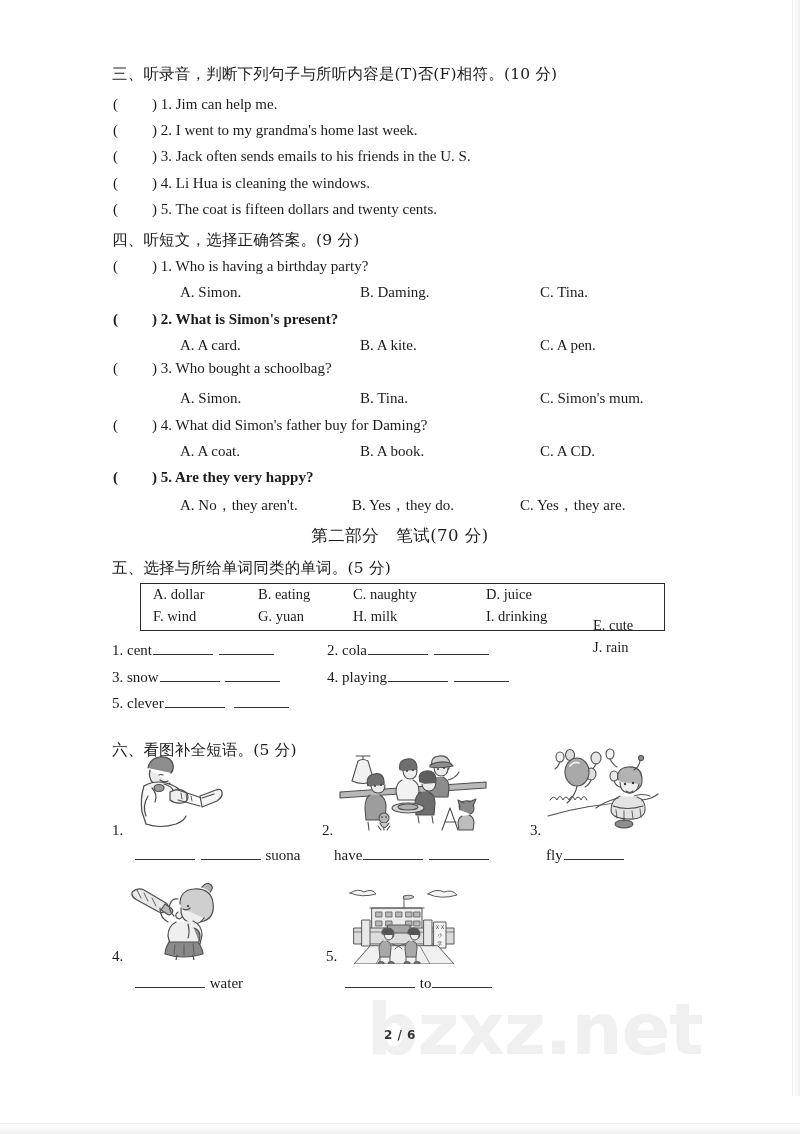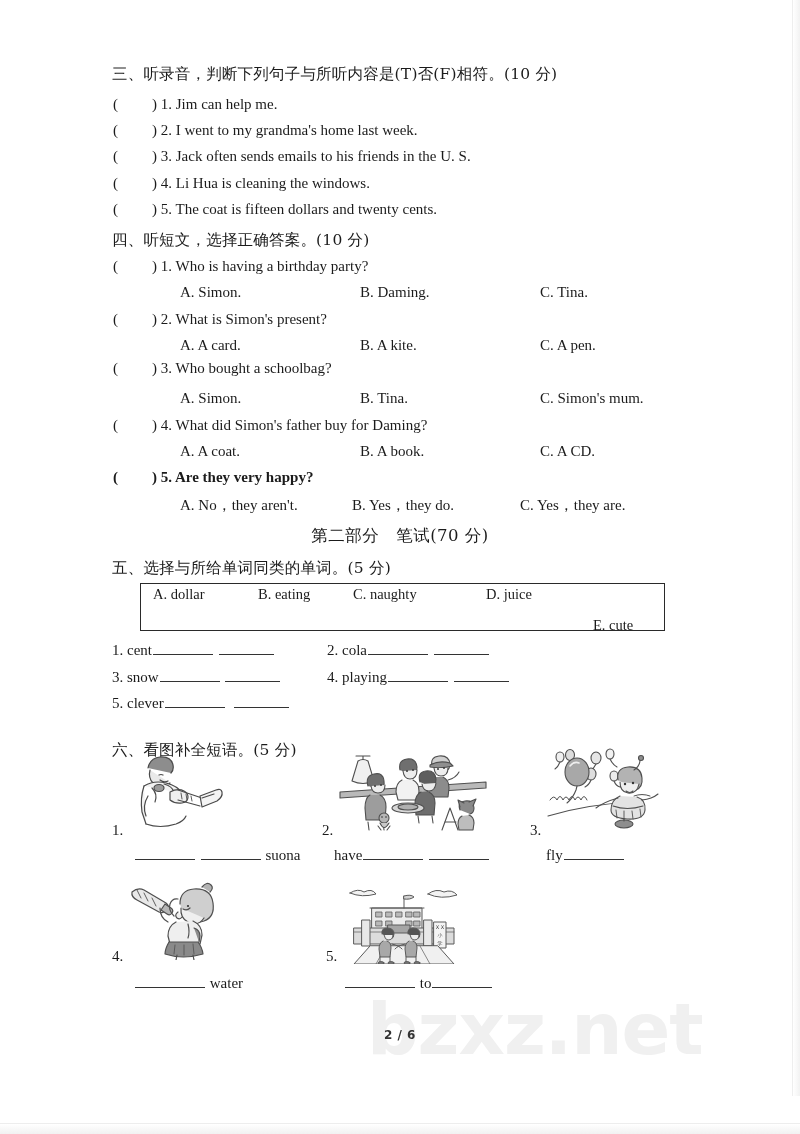--- a/index.html
+++ b/index.html
@@ -184,33 +184,33 @@
     </div>
     <div class="row" style="left:113px; top:175px;">
       <span>(<span class="paren"></span>)</span>
       <span>4. Li Hua is cleaning the windows.</span>
     </div>
     <div class="row" style="left:113px; top:201px;">
       <span>(<span class="paren"></span>)</span>
       <span>5. The coat is fifteen dollars and twenty cents.</span>
     </div>
 
-    <div class="sec-head" style="left:112px; top:230px;">四、听短文，选择正确答案。(10 分)</div>
+    <div class="sec-head" style="left:112px; top:230px;">四、听短文，选择正确答案。(9 分)</div>
 
     <div class="row" style="left:113px; top:258px;">
       <span>(<span class="paren"></span>)</span>
       <span>1. Who is having a birthday party?</span>
     </div>
     <div class="opt-row" style="left:180px; top:284px; width:460px;">
       <span class="oa">A. Simon.</span>
       <span class="ob">B. Daming.</span>
       <span class="oc">C. Tina.</span>
     </div>
 
-    <div class="row" style="left:113px; top:311px;">
+    <div class="row" style="left:113px; top:311px;font-weight:bold;">
       <span>(<span class="paren"></span>)</span>
       <span>2. What is Simon's present?</span>
     </div>
     <div class="opt-row" style="left:180px; top:337px; width:460px;">
       <span class="oa">A. A card.</span>
       <span class="ob">B. A kite.</span>
       <span class="oc">C. A pen.</span>
     </div>
 
     <div class="row" style="left:113px; top:360px;text-align:right;">
@@ -247,20 +247,27 @@
 
     <div class="sec-head" style="left:112px; top:558px;">五、选择与所给单词同类的单词。(5 分)</div>
 
     <div class="wordbox">
       <div class="wb-row r1">
         <span class="wb-cell wb-c0">A. dollar</span>
         <span class="wb-cell wb-c1">B. eating</span>
         <span class="wb-cell wb-c2">C. naughty</span>
         <span class="wb-cell wb-c3">D. juice</span>
         <span class="wb-cell wb-c4">E. cute</span>
+      </div>
+      <div class="wb-row r2">
+        <span class="wb-cell wb-c0">F. wind</span>
+        <span class="wb-cell wb-c1">G. yuan</span>
+        <span class="wb-cell wb-c2">H. milk</span>
+        <span class="wb-cell wb-c3">I. drinking</span>
+        <span class="wb-cell wb-c4">J. rain</span>
       </div>
     </div>
 
     <div class="fill" style="left:112px; top:641px;">
       <span>1. cent</span><span class="blank b60"></span>&nbsp;<span class="blank b55"></span>
     </div>
     <div class="fill" style="left:327px; top:641px;">
       <span>2. cola</span><span class="blank b60"></span>&nbsp;<span class="blank b55"></span>
     </div>
     <div class="fill" style="left:112px; top:668px;">

